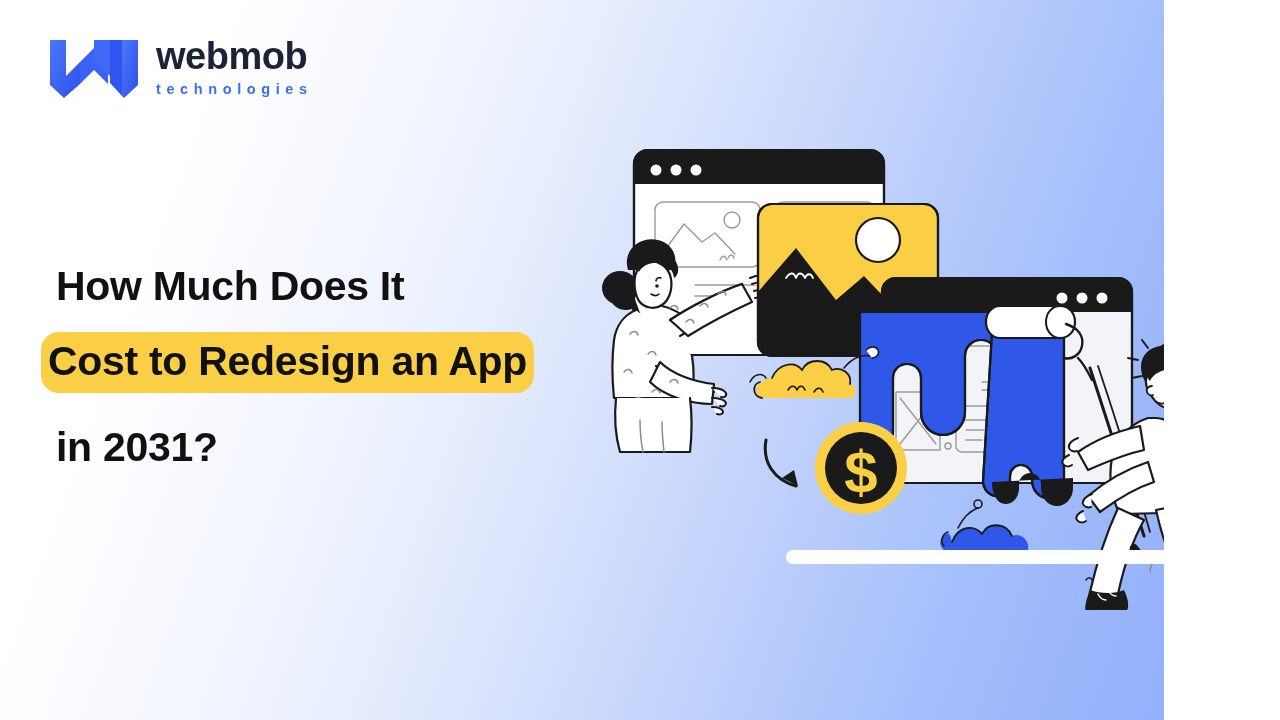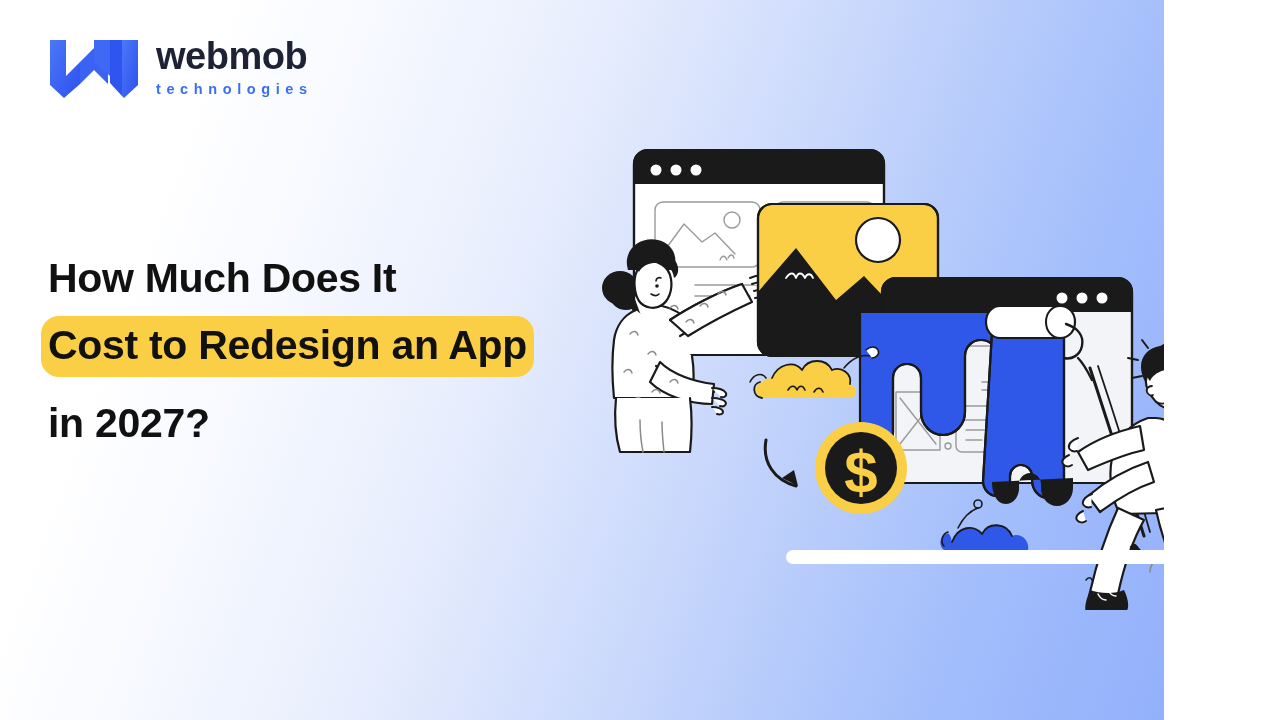--- a/index.html
+++ b/index.html
@@ -61,21 +61,21 @@
     left: 48px;
     top: 258px;
     width: 560px;
   }
   .hl-line {
     font-size: 41px;
     font-weight: 700;
     color: #111111;
     letter-spacing: -0.3px;
     line-height: 1.0;
-    margin: 0;
+    margin: 8px;
     white-space: nowrap;
   }
   .hl-line + .hl-line { margin-top: 26px; }
   .hl-line.highlight {
     background: #FBCF45;
     display: inline-block;
     padding: 9px 7px 11px 7px;
     margin-left: -7px;
     margin-top: 17px;
     border-radius: 18px;
@@ -117,21 +117,21 @@
     </svg>
     <div id="logo-words">
       <div id="logo-name">webmob</div>
       <div id="logo-tagline">technologies</div>
     </div>
   </div>
 
   <div id="headline">
     <div class="hl-line">How Much Does It</div>
     <div class="hl-line highlight">Cost to Redesign an App</div>
-    <div class="hl-line third">in 2027?</div>
+    <div class="hl-line third">in 2031?</div>
   </div>
 
   <div id="illustration">
   <svg viewBox="0 0 680 500" xmlns="http://www.w3.org/2000/svg">
     <g fill="none" stroke="#1a1a1a" stroke-width="2.2" stroke-linecap="round" stroke-linejoin="round">
 
       <g>
         <rect x="34" y="40" width="250" height="205" rx="14" fill="#ffffff"></rect>
         <path d="M34 54a14 14 0 0 1 14-14h222a14 14 0 0 1 14 14v20H34z" fill="#1a1a1a" stroke="none"></path>
         <rect x="34" y="40" width="250" height="205" rx="14" fill="none"></rect>

